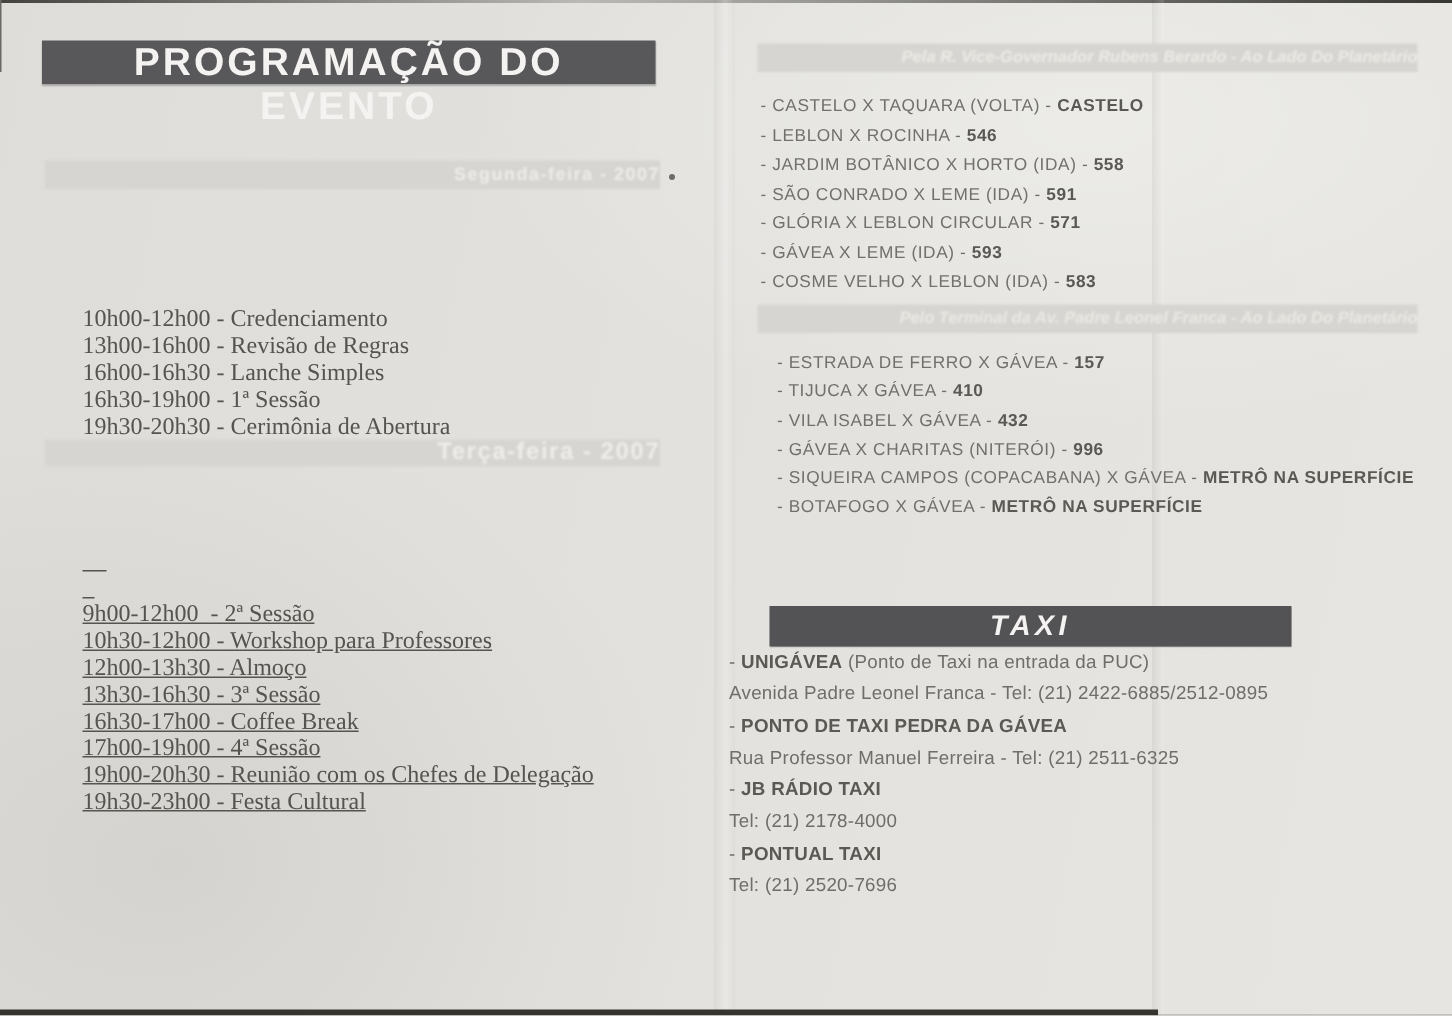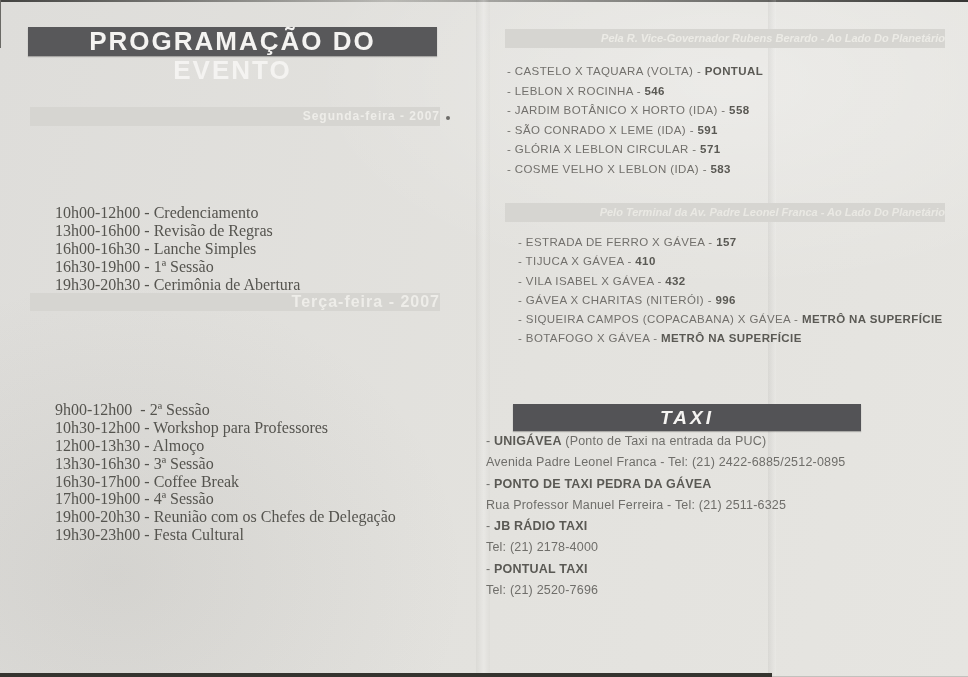--- a/index.html
+++ b/index.html
@@ -36,21 +36,21 @@
     text-align:right;filter:blur(0.6px);overflow:hidden;white-space:nowrap;}
   #day1-banner{left:30px;top:107px;width:410px;height:19px;line-height:19px;font-size:12px;letter-spacing:1px;}
   #day2-banner{left:30px;top:293px;width:410px;height:18px;line-height:18px;font-size:16px;letter-spacing:1px;}
   #bus-banner1{left:505px;top:29px;width:440px;height:19px;line-height:19px;font-size:11px;font-style:italic;color:#ecebe6;}
   #bus-banner2{left:505px;top:203px;width:440px;height:19px;line-height:19px;font-size:11px;font-style:italic;color:#eae9e4;}
 
   
   .schedule{position:absolute;font-family:"Liberation Serif",serif;font-size:16px;
     color:#55544f;line-height:17.8px;white-space:pre;}
   #schedule1{left:55px;top:151px;}
-  #schedule2{left:55px;top:348px;}
+  #schedule2{left:55px;top:348px;text-decoration:underline;}
 
   
   .bus-list{position:absolute;font-size:11.5px;color:#72706c;letter-spacing:0.4px;white-space:nowrap;}
   #bus-list1{left:507px;top:62px;line-height:19.5px;}
   #bus-list2{left:518px;top:233px;line-height:19.3px;}
   .taxi-list{position:absolute;left:486px;top:431px;font-size:12.5px;color:#6f6e6a;
     line-height:21.3px;letter-spacing:0.2px;white-space:nowrap;}
   .seg-b{font-weight:bold;color:#5a5954;}
   .line{white-space:pre;}
 </style>
@@ -78,25 +78,26 @@
   <div id="day2-banner" class="bar-faint">Terça-feira - 2007</div>
 
   <div id="schedule2" class="schedule">
     
   <div class="line"><span class="seg-pre">9h00-12h00  - 2ª Sessão</span></div><div class="line"><span class="seg-pre">10h30-12h00 - Workshop para Professores</span></div><div class="line"><span class="seg-pre">12h00-13h30 - Almoço</span></div><div class="line"><span class="seg-pre">13h30-16h30 - 3ª Sessão</span></div><div class="line"><span class="seg-pre">16h30-17h00 - Coffee Break</span></div><div class="line"><span class="seg-pre">17h00-19h00 - 4ª Sessão</span></div><div class="line"><span class="seg-pre">19h00-20h30 - Reunião com os Chefes de Delegação</span></div><div class="line"><span class="seg-pre">19h30-23h00 - Festa Cultural</span></div></div>
 
   <div id="bus-banner1" class="bar-faint">Pela R. Vice-Governador Rubens Berardo - Ao Lado Do Planetário</div>
 
   <div id="bus-list1" class="bus-list">
 
-  <div class="line"><span class="seg-pre">- CASTELO X TAQUARA (VOLTA) - </span><span class="seg-b">PONTUAL</span></div>
+  <div class="line"><span class="seg-pre">- CASTELO X TAQUARA (VOLTA) - </span><span class="seg-b">CASTELO</span></div>
       <div class="line"><span class="seg-pre">- LEBLON X ROCINHA - </span><span class="seg-b">546</span></div>
       <div class="line"><span class="seg-pre">- JARDIM BOTÂNICO X HORTO (IDA) - </span><span class="seg-b">558</span></div>
       <div class="line"><span class="seg-pre">- SÃO CONRADO X LEME (IDA) - </span><span class="seg-b">591</span></div>
       <div class="line"><span class="seg-pre">- GLÓRIA X LEBLON CIRCULAR - </span><span class="seg-b">571</span></div>
+      <div class="line"><span class="seg-pre">- GÁVEA X LEME (IDA) - </span><span class="seg-b">593</span></div>
       <div class="line"><span class="seg-pre">- COSME VELHO X LEBLON (IDA) - </span><span class="seg-b">583</span></div>
     </div>
 
   <div id="bus-banner2" class="bar-faint">Pelo Terminal da Av. Padre Leonel Franca - Ao Lado Do Planetário</div>
 
   <div id="bus-list2" class="bus-list">
 
   <div class="line"><span class="seg-pre">- ESTRADA DE FERRO X GÁVEA - </span><span class="seg-b">157</span></div>
       <div class="line"><span class="seg-pre">- TIJUCA X GÁVEA - </span><span class="seg-b">410</span></div>
       <div class="line"><span class="seg-pre">- VILA ISABEL X GÁVEA - </span><span class="seg-b">432</span></div>

